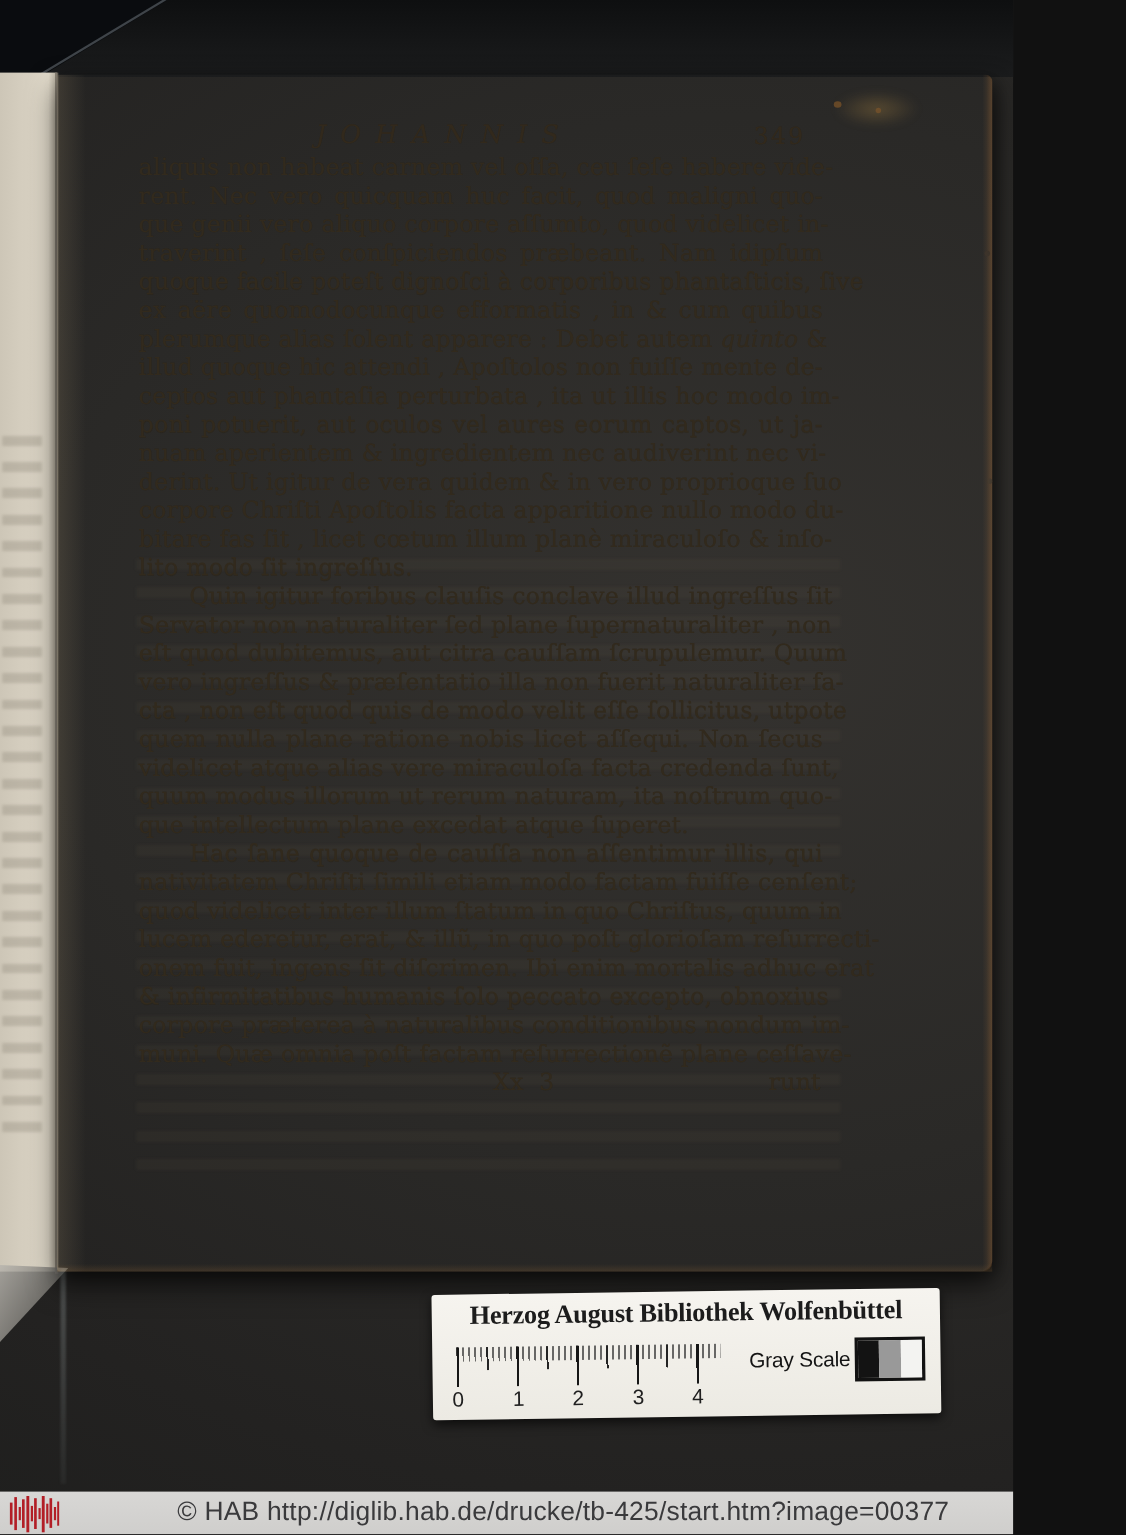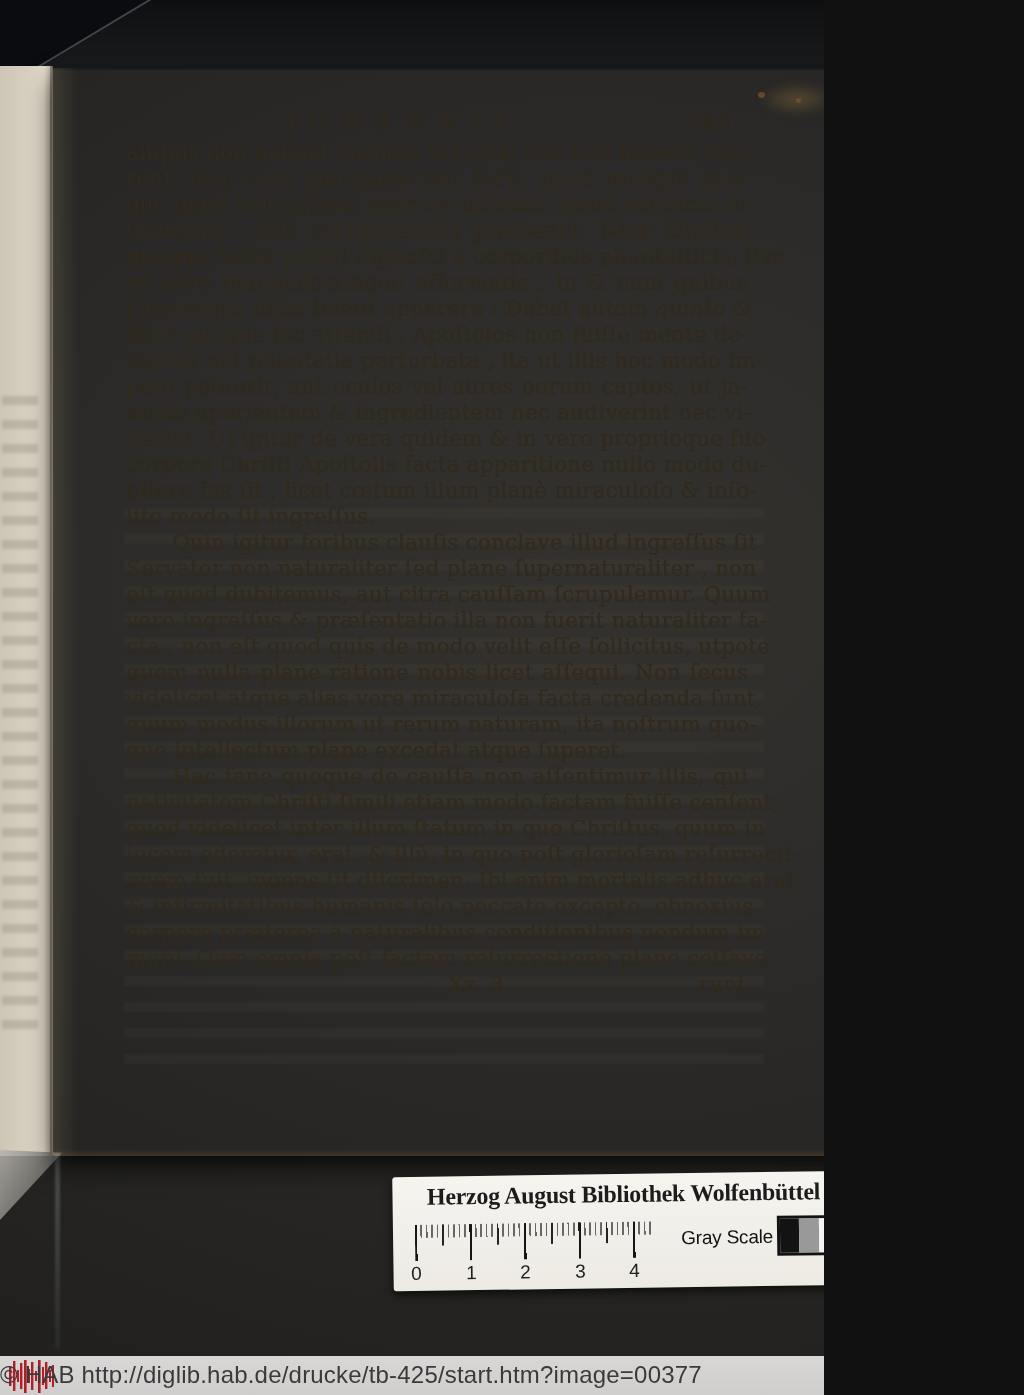--- a/index.html
+++ b/index.html
@@ -1,17 +1,17 @@
 <!DOCTYPE html>
 <html><head>
 <meta charset="utf-8">
 <style>
   html,body{margin:0;padding:0;background:#111;}
   .stage{
-    position:relative;width:824px;height:1395px;overflow:hidden;
+    position:relative;width:921px;height:1395px;overflow:hidden;
     font-family:"DejaVu Serif",serif;
     background:
       radial-gradient(1300px 1000px at 72% 42%, #34322f 0%, #2a2927 48%, #232221 78%, #1e1e1d 100%);
   }
   
   .top-band{position:absolute;left:0;top:0;width:1024px;height:70px;
     background:linear-gradient(180deg,#0e0f10,#1b1c1d);}
   .cover-wedge{position:absolute;left:0;top:0;width:152px;height:92px;
     background:#0a0c0f;clip-path:polygon(0 0,100% 0,0 100%);}
   .cover-edge-line{position:absolute;left:-12px;top:42px;width:180px;height:2px;
@@ -96,21 +96,21 @@
     font-size:19px;color:#141414;letter-spacing:-.2px;}
   .grayscale-patch{position:absolute;left:384px;top:44px;width:64px;height:40px;
     border:3px solid #121212;box-sizing:border-box;display:flex;}
   .gs-cell{flex:1 1 0;}
   
   .footer-bar{position:absolute;left:0;top:1356px;width:1024px;height:39px;
     background:linear-gradient(180deg,#d8d7d5,#cfcecc);
     font-family:"Liberation Sans",sans-serif;}
   .hab-logo{position:absolute;left:8px;top:2px;}
   .copyright{position:absolute;left:0;top:0;width:100%;height:39px;line-height:38px;
-    font-size:24px;color:#3a3a3c;letter-spacing:.2px;}
+    text-align:center;font-size:24px;color:#3a3a3c;letter-spacing:.2px;}
   .dfg-logo{position:absolute;right:12px;top:0;height:39px;line-height:40px;
     font-size:34px;font-weight:bold;color:#4e4e52;letter-spacing:0px;
     transform:skewX(-6deg);}
 </style>
 </head>
 <body>
 
 <div class="stage">
 
   <div class="top-band"></div>

